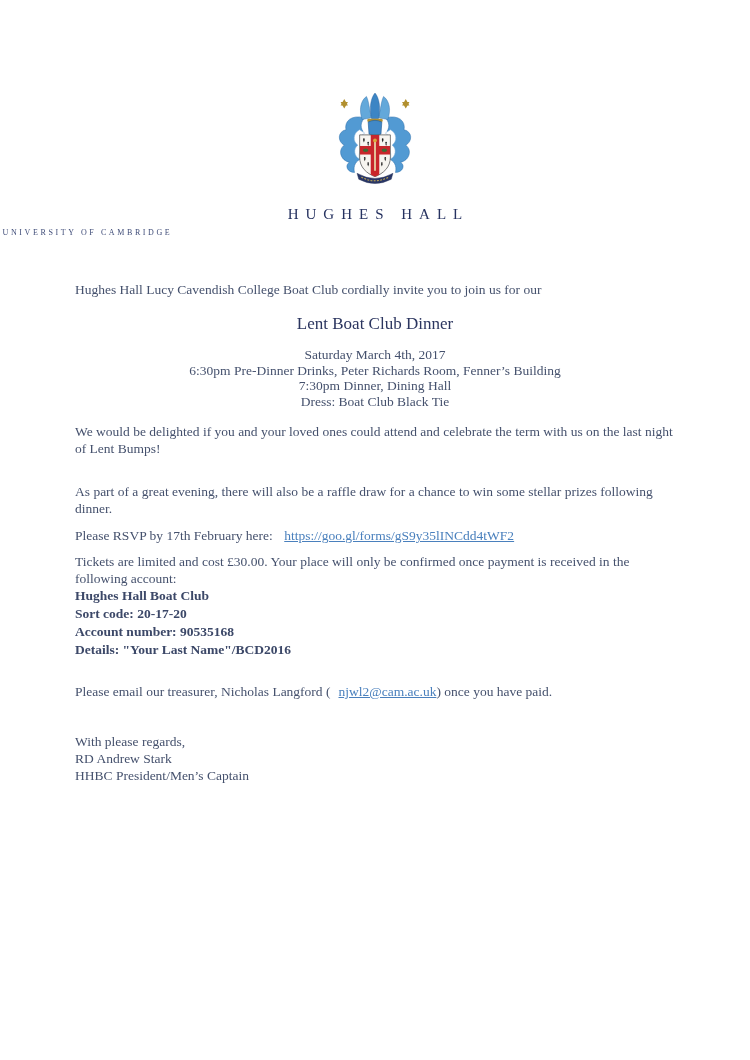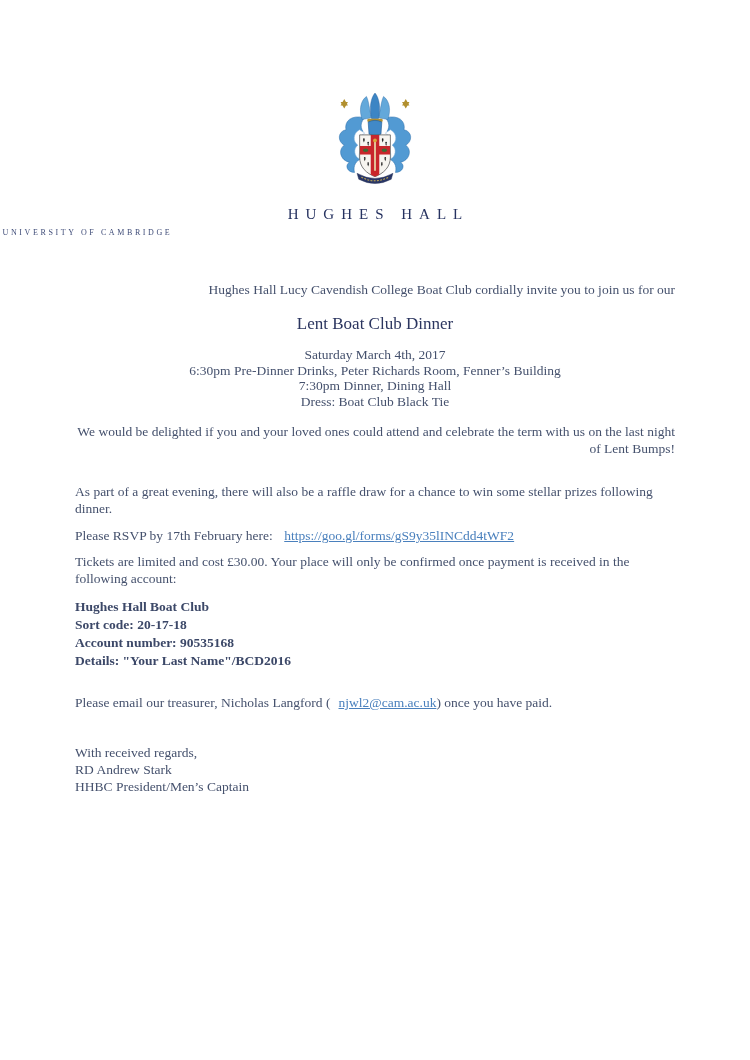--- a/index.html
+++ b/index.html
@@ -33,36 +33,36 @@
     color: #3f4c78;
   }
   .content {
     width: 600px;
     margin: 0 auto;
     color: #45516d;
     font-size: 13.5px;
     line-height: 17px;
   }
   .content p, .content h1, .content div.block { margin: 0; }
-  .center { text-align: right; }
+  .center { text-align: left; }
   .intro { margin-top: 44px !important; }
   .heading {
     margin-top: 16px !important;
     font-size: 17px;
     line-height: 19px;
     font-weight: normal;
     color: #2b355f;
     text-align: center;
   }
   .schedule { margin-top: 14px; line-height: 15.5px; text-align: center; }
   .delighted { margin-top: 14px !important; }
   .raffle   { margin-top: 26px !important; }
   .rsvp     { margin-top: 10px !important; }
   .tickets  { margin-top: 9px  !important; }
-  .account  { margin-top: 11px; font-weight: bold; line-height: 18px; color: #3c4868; }
+  .account  { font-weight: bold; line-height: 18px; color: #3c4868; }
   .treasurer{ margin-top: 24px !important; }
   .questions{ margin-top: 12px !important; }
   .signature{ margin-top: 33px; line-height: 17px; }
   a.doc-link {
     color: #4a80bd;
     text-decoration: underline;
     cursor: pointer;
     margin-left: 8px;
   }
 </style>
@@ -164,28 +164,28 @@
     <p class="delighted center">We would be delighted if you and your loved ones could attend and celebrate the term with us on the last night of Lent Bumps!</p>
 
     <p class="raffle">As part of a great evening, there will also be a raffle draw for a chance to win some stellar prizes following dinner.</p>
 
     <p class="rsvp"><span>Please RSVP by 17th February here: </span><a class="doc-link" href="#">https://goo.gl/forms/gS9y35lINCdd4tWF2</a></p>
 
     <p class="tickets">Tickets are limited and cost £30.00. Your place will only be confirmed once payment is received in the following account:</p>
 
     <div class="account">
       <div class="block">Hughes Hall Boat Club</div>
-      <div class="block">Sort code: 20-17-18</div>
+      <div class="block">Sort code: 20-17-20</div>
       <div class="block">Account number: 90535168</div>
       <div class="block">Details: "Your Last Name"/BCD2016</div>
     </div>
 
     <p class="treasurer"><span>Please email our treasurer, Nicholas Langford (</span><a class="doc-link" href="#">njwl2@cam.ac.uk</a><span>) once you have paid.</span></p>
 
 
     <div class="signature">
-      <div class="block">With received regards,</div>
+      <div class="block">With please regards,</div>
       <div class="block">RD Andrew Stark</div>
       <div class="block">HHBC President/Men’s Captain</div>
     </div>
 
   </div>
 </div>
 
 </body></html>

